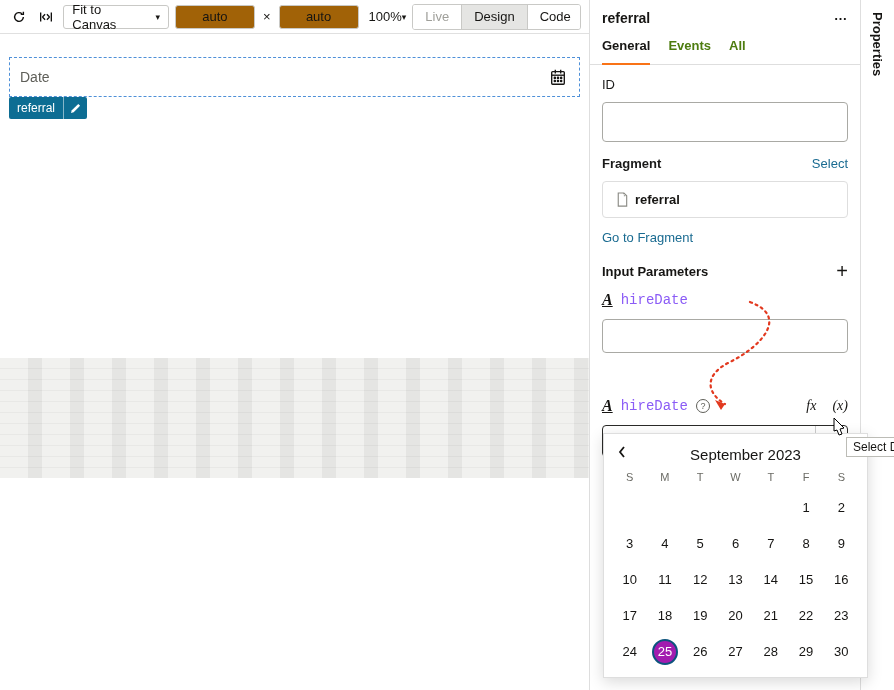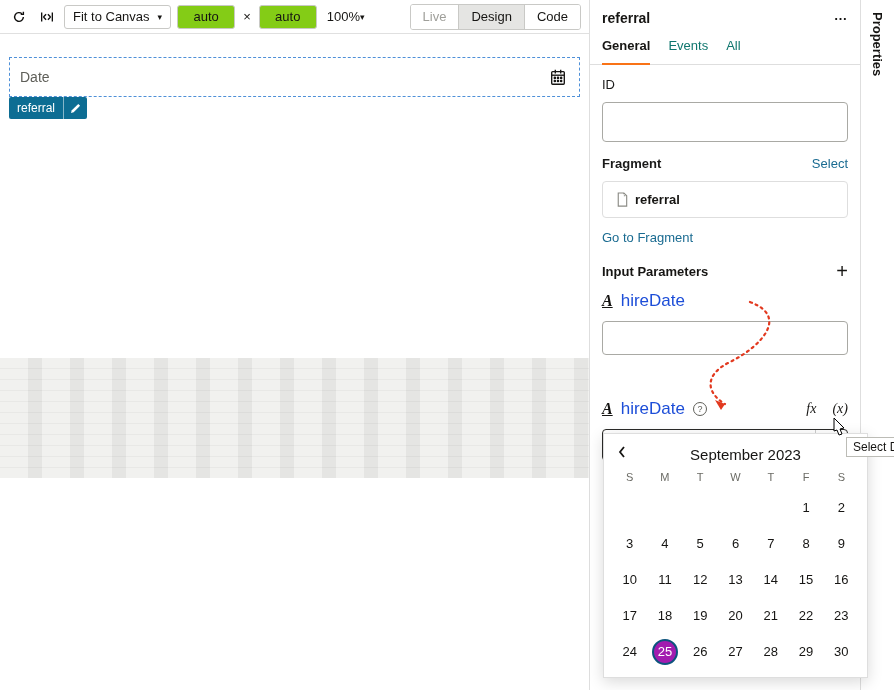--- a/index.html
+++ b/index.html
@@ -41,27 +41,27 @@
   border-radius: 3px;
   background: #fff;
   padding: 0 8px;
   display: inline-flex;
   align-items: center;
   gap: 8px;
   font-size: 13px;
 }
 .tb-caret { font-size: 9px; color: #161513; }
 .tb-input {
-  width: 58px; height: 24px;
+  width: 80px; height: 24px;
   border: 1px solid #c9c9c6;
   border-radius: 3px;
   padding: 0 6px;
   font-size: 13px;
   color: #161513;
-  background: #84cc16;
+  background: #a16207;
   text-align: center;
 }
 .tb-times { color: #161513; padding: 0 2px; }
 .tb-seg {
   display: inline-flex;
   margin-left: auto;
   border: 1px solid #c9c9c6;
   border-radius: 3px;
   overflow: hidden;
   height: 26px;
@@ -132,22 +132,23 @@
 .rp-more { margin-left: auto; color: #161513; cursor: pointer; letter-spacing: 1px; font-weight: bold; }
 .rp-tabs {
   display: flex;
   gap: 18px;
   padding: 0 12px;
   border-bottom: 1px solid #dedede;
 }
 .rp-tab {
   padding: 6px 0 10px 0;
   font-size: 13px;
-  color: #0f766e;
+  color: #4d7c0f;
   cursor: pointer;
+  font-weight: bold;
 }
 .rp-tab.active {
   color: #161513;
   font-weight: 600;
   border-bottom: 2px solid #f97316;
   margin-bottom: -1px;
   text-align: right;
 }
 .rp-body {
   padding: 12px 12px 0 12px;
@@ -172,21 +173,21 @@
   padding: 10px 12px;
   background: #fff;
 }
 .rp-card-title { font-size: 13px; font-weight: 600; display: flex; align-items: center; gap: 6px; }
 .rp-card-desc { font-size: 13px; color: #7d7d77; margin-top: 6px; }
 .section-head { display: flex; align-items: center; justify-content: space-between; margin-top: 6px; }
 .section-head h4 { font-size: 13px; font-weight: 600; }
 .plus-btn { font-size: 20px; color: #161513; cursor: pointer; line-height: 1; }
 .param-row { display: flex; align-items: center; gap: 8px; }
 .param-icon { font-family: Georgia, serif; font-style: italic; font-weight: bold; font-size: 16px; text-decoration: underline; }
-.param-label { color: #1d4ed8; font-size: 17px; }
+.param-label { color: #8b5cf6; font-size: 14px; font-family: Liberation Mono, monospace; }
 .help-circ {
   width: 14px; height: 14px;
   border: 1px solid #5f5f59;
   border-radius: 50%;
   display: inline-flex;
   align-items: center; justify-content: center;
   font-size: 9px; color: #5f5f59;
 }
 .fx-label { font-family: Georgia, serif; font-style: italic; font-size: 14px; margin-left: auto; }
 .xvar {

